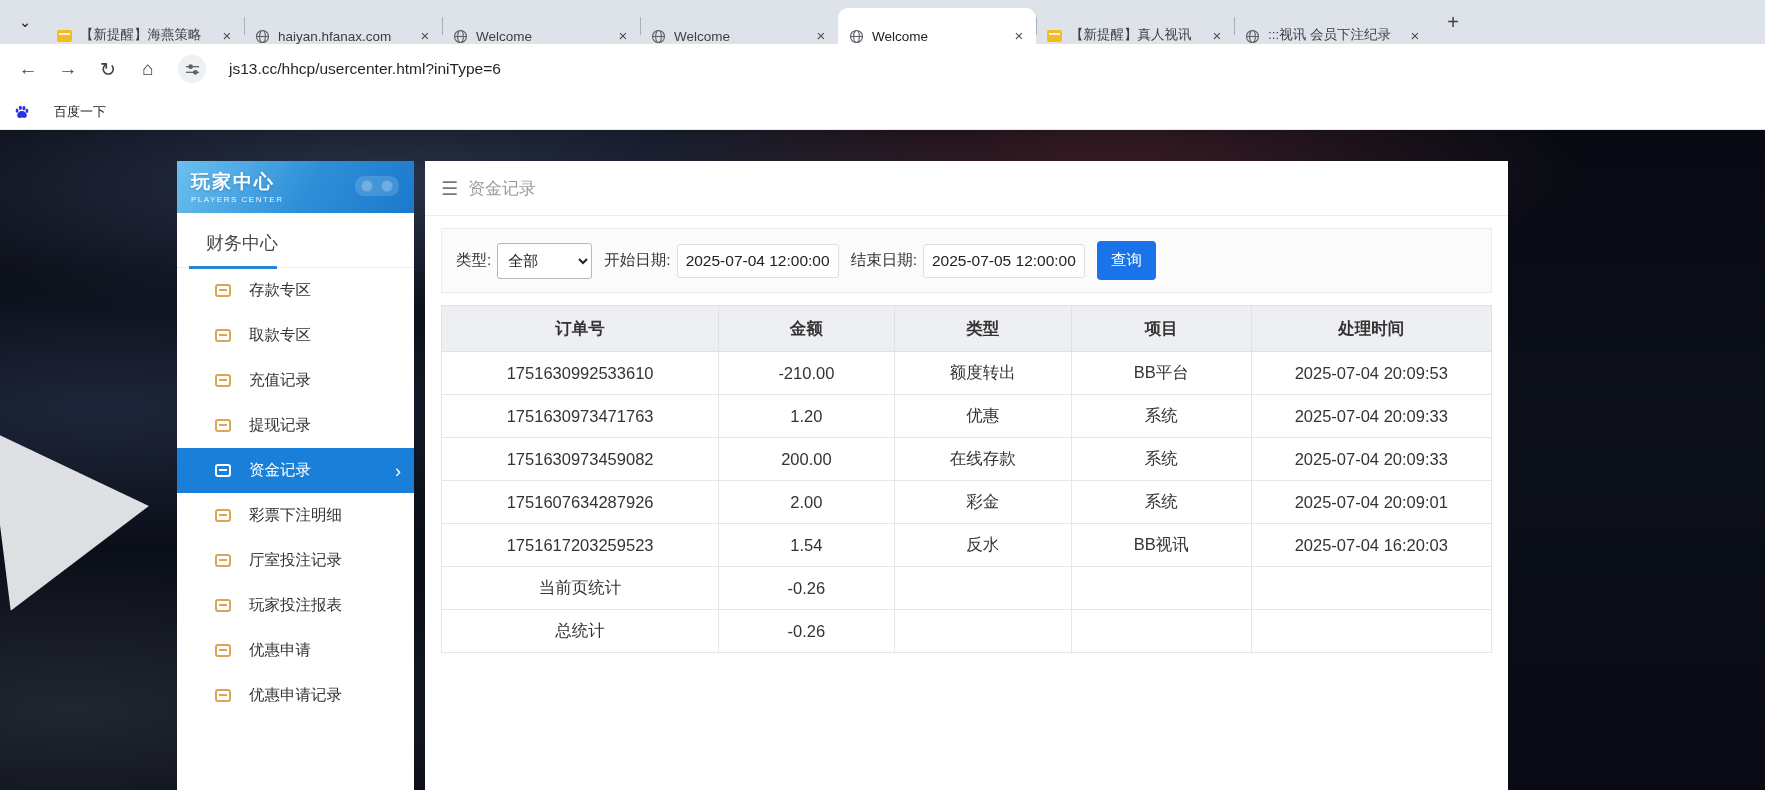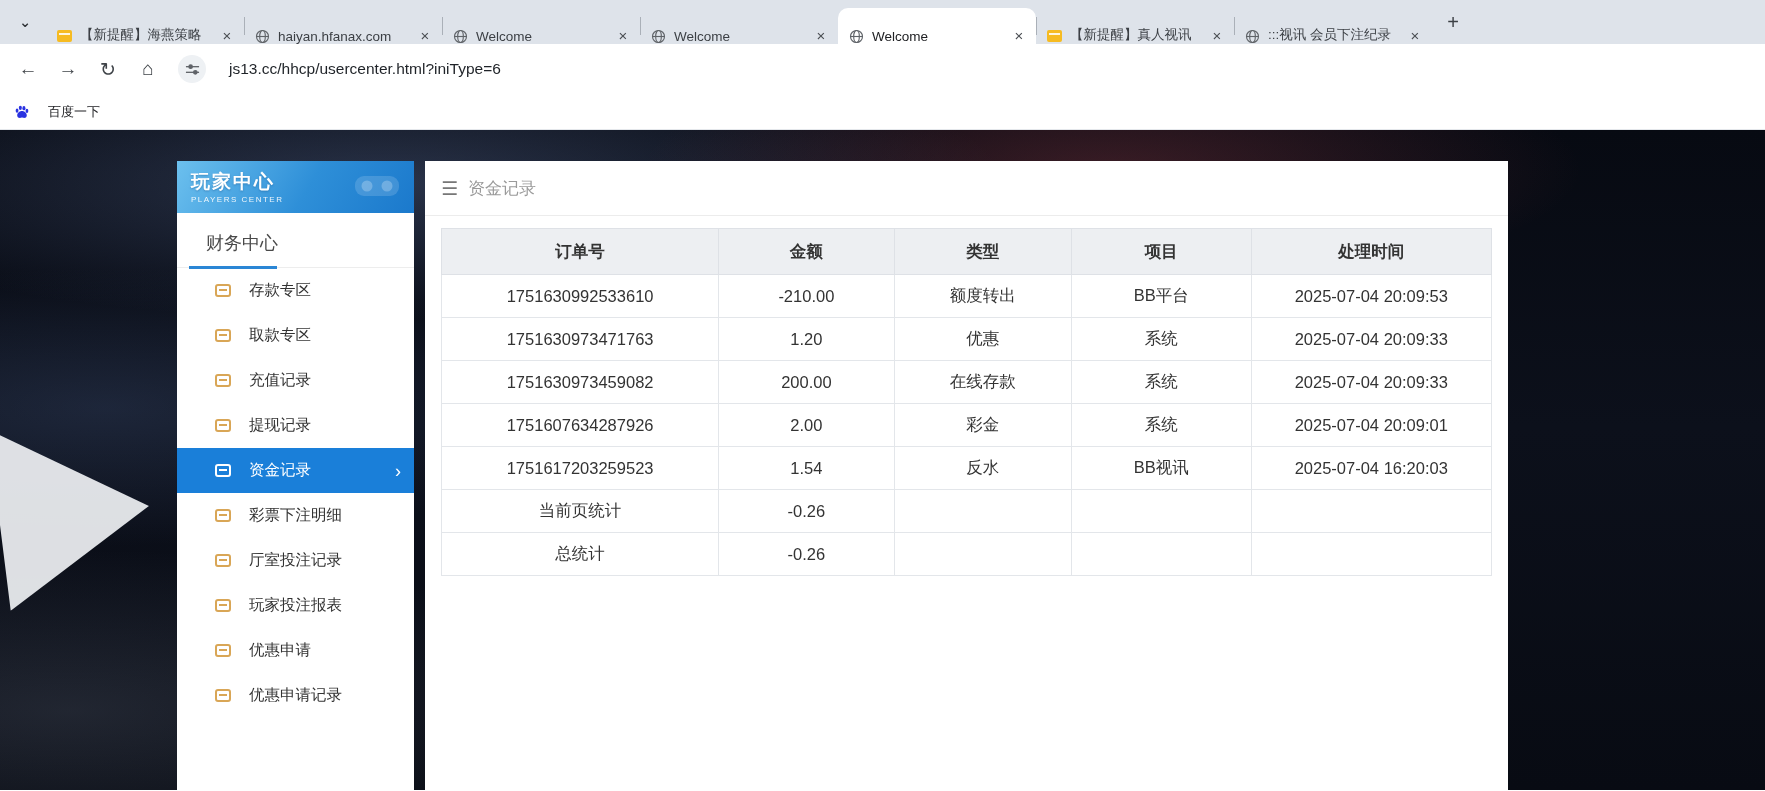--- a/index.html
+++ b/index.html
@@ -28,21 +28,21 @@
   .navbar { height:50px; background:#fff; display:flex; align-items:center; padding:0 10px; gap:4px; }
   .nav-btn { width:36px; height:36px; border-radius:50%; display:flex; align-items:center;
     justify-content:center; font-size:19px; color:#3f4348; }
   .urlbar { display:flex; align-items:center; gap:23px; margin-left:8px; flex:1; }
   .site-info { width:28px; height:28px; border-radius:50%; background:#eef1f4; flex:none;
     display:flex; align-items:center; justify-content:center; }
   .url-text { font-size:15.5px; color:#1f2328; }
 
   .bookmarks { height:36px; background:#fff; border-bottom:1px solid #e4e7eb;
     display:flex; align-items:center; padding-left:14px; }
-  .bookmark { display:flex; align-items:center; gap:18px; font-size:13px; color:#202124; }
+  .bookmark { display:flex; align-items:center; gap:24px; font-size:13px; color:#202124; }
 
   
   .page { position:relative; height:660px; overflow:hidden;
     background:
       radial-gradient(38% 26% at 63% 6%, rgba(150,60,70,.35), transparent 70%),
       radial-gradient(50% 30% at 22% 8%, rgba(95,115,160,.38), transparent 70%),
       radial-gradient(40% 30% at 6% 42%, rgba(70,90,130,.30), transparent 70%),
       radial-gradient(45% 35% at 4% 88%, rgba(120,130,150,.22), transparent 70%),
       linear-gradient(180deg,#070a12 0%, #0c101b 45%, #080b13 100%); }
   .triangle { position:absolute; left:-6px; top:286px; width:165px; height:190px;
@@ -313,20 +313,29 @@
     </div>
 
   </div>
 
   <div class="main">
     <div class="main-header">
       <span class="hamburger">☰</span>
       <span>资金记录</span>
     </div>
 
+    <div class="filterbar">
+      <span class="flabel">类型:</span>
+      <select id="type-select"><option>全部</option></select>
+      <span class="flabel">开始日期:</span>
+      <input class="date-input" value="2025-07-04 12:00:00" style="">
+      <span class="flabel">结束日期:</span>
+      <input class="date-input" value="2025-07-05 12:00:00" style="">
+      <button class="query-btn">查询</button>
+    </div>
 
     <table class="funds-table">
       <colgroup>
           <col class="c1">
           <col class="c2">
           <col class="c3">
           <col class="c4">
           <col class="c5">
         </colgroup>
       <thead>

